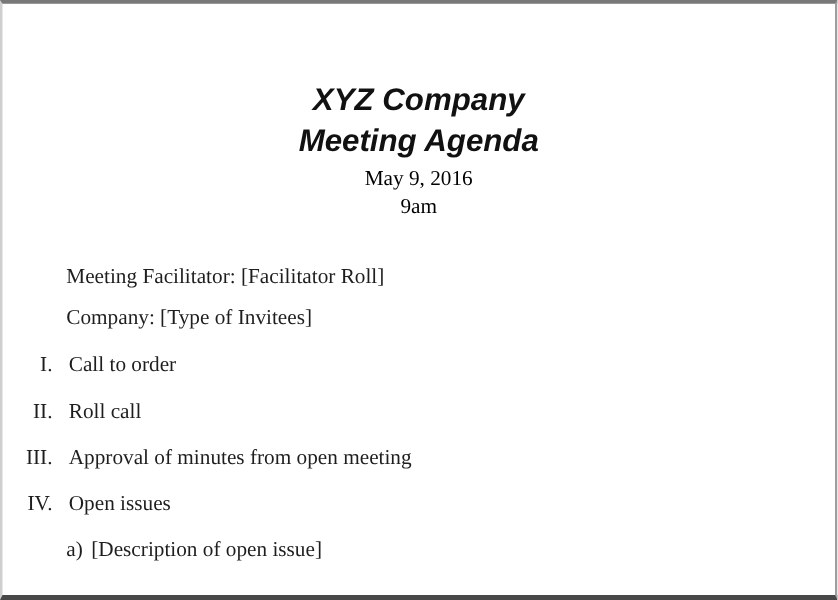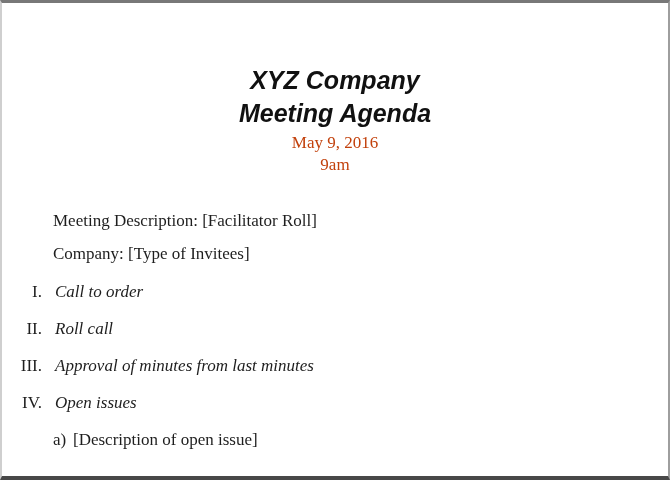--- a/index.html
+++ b/index.html
@@ -23,42 +23,42 @@
     font-family: "Liberation Sans", "DejaVu Sans", sans-serif;
     font-weight: bold;
     font-style: italic;
     font-size: 25px;
     line-height: 33px;
     color: #111111;
   }
   .doc-date, .doc-time {
     font-size: 17px;
     line-height: 22px;
-    color: #c2410c;
+    color: #000000;
   }
   .doc-date { margin-top: 2px; }
   .meta-section { margin: 35px 0 0 51px; }
   .meta-line {
     margin: 0 0 13px 0;
     font-size: 17px;
     line-height: 20px;
   }
   .agenda-section { margin-top: 18px; }
   .agenda-row {
     display: flex;
     margin-bottom: 17px;
     font-size: 17px;
     line-height: 20px;
   }
   .agenda-numeral {
     flex: 0 0 40px;
     text-align: right;
     margin-right: 13px;
   }
-  .agenda-text { flex: 1 1 auto; font-style: italic; }
+  .agenda-text { flex: 1 1 auto; }
   .sub-row {
     padding-left: 51px;
     margin-bottom: 17px;
     font-size: 17px;
     line-height: 20px;
   }
   .sub-marker {
     display: inline-block;
     width: 15px;
     margin-right: 5px;
@@ -70,36 +70,36 @@
 <div class="page">
 
   <header class="doc-header">
     <h1 class="doc-title">XYZ Company</h1>
     <h1 class="doc-title">Meeting Agenda</h1>
     <div class="doc-date">May 9, 2016</div>
     <div class="doc-time">9am</div>
   </header>
 
   <section class="meta-section">
-    <p class="meta-line"><span>Meeting Description:</span> <span>[Facilitator Roll]</span></p>
+    <p class="meta-line"><span>Meeting Facilitator:</span> <span>[Facilitator Roll]</span></p>
     <p class="meta-line"><span>Company:</span> <span>[Type of Invitees]</span></p>
   </section>
 
   <section class="agenda-section">
     <div class="agenda-row">
       <span class="agenda-numeral">I.</span>
       <span class="agenda-text">Call to order</span>
     </div>
     <div class="agenda-row">
       <span class="agenda-numeral">II.</span>
       <span class="agenda-text">Roll call</span>
     </div>
     <div class="agenda-row">
       <span class="agenda-numeral">III.</span>
-      <span class="agenda-text">Approval of minutes from last minutes</span>
+      <span class="agenda-text">Approval of minutes from open meeting</span>
     </div>
     <div class="agenda-row">
       <span class="agenda-numeral">IV.</span>
       <span class="agenda-text">Open issues</span>
     </div>
     <div class="sub-row">
       <span class="sub-marker">a)</span><span>[Description of open issue]</span>
     </div>
   </section>
 

